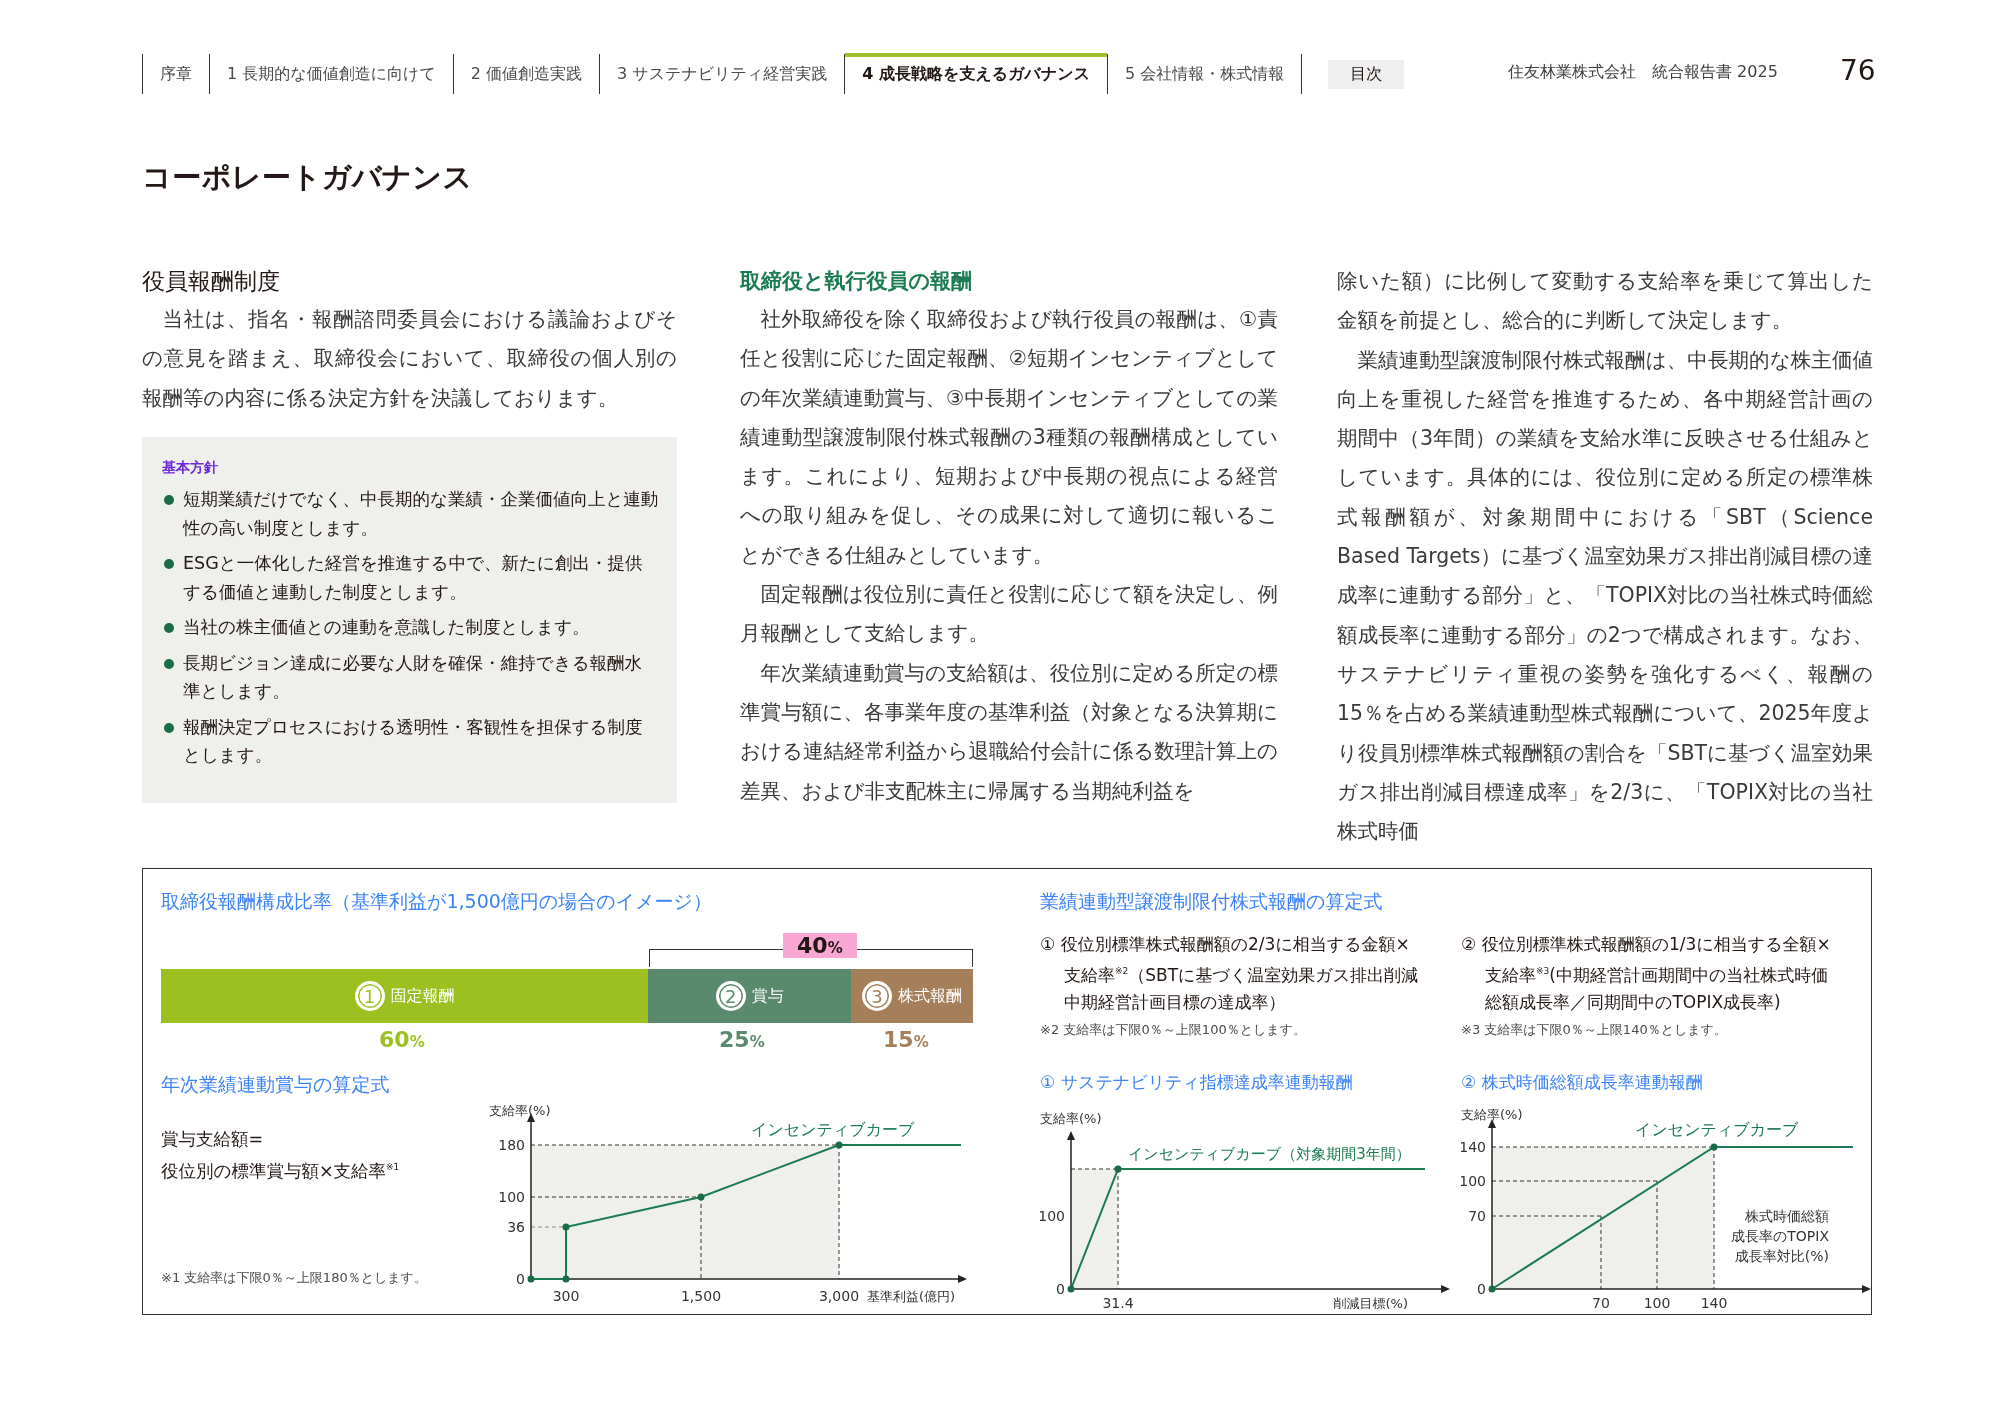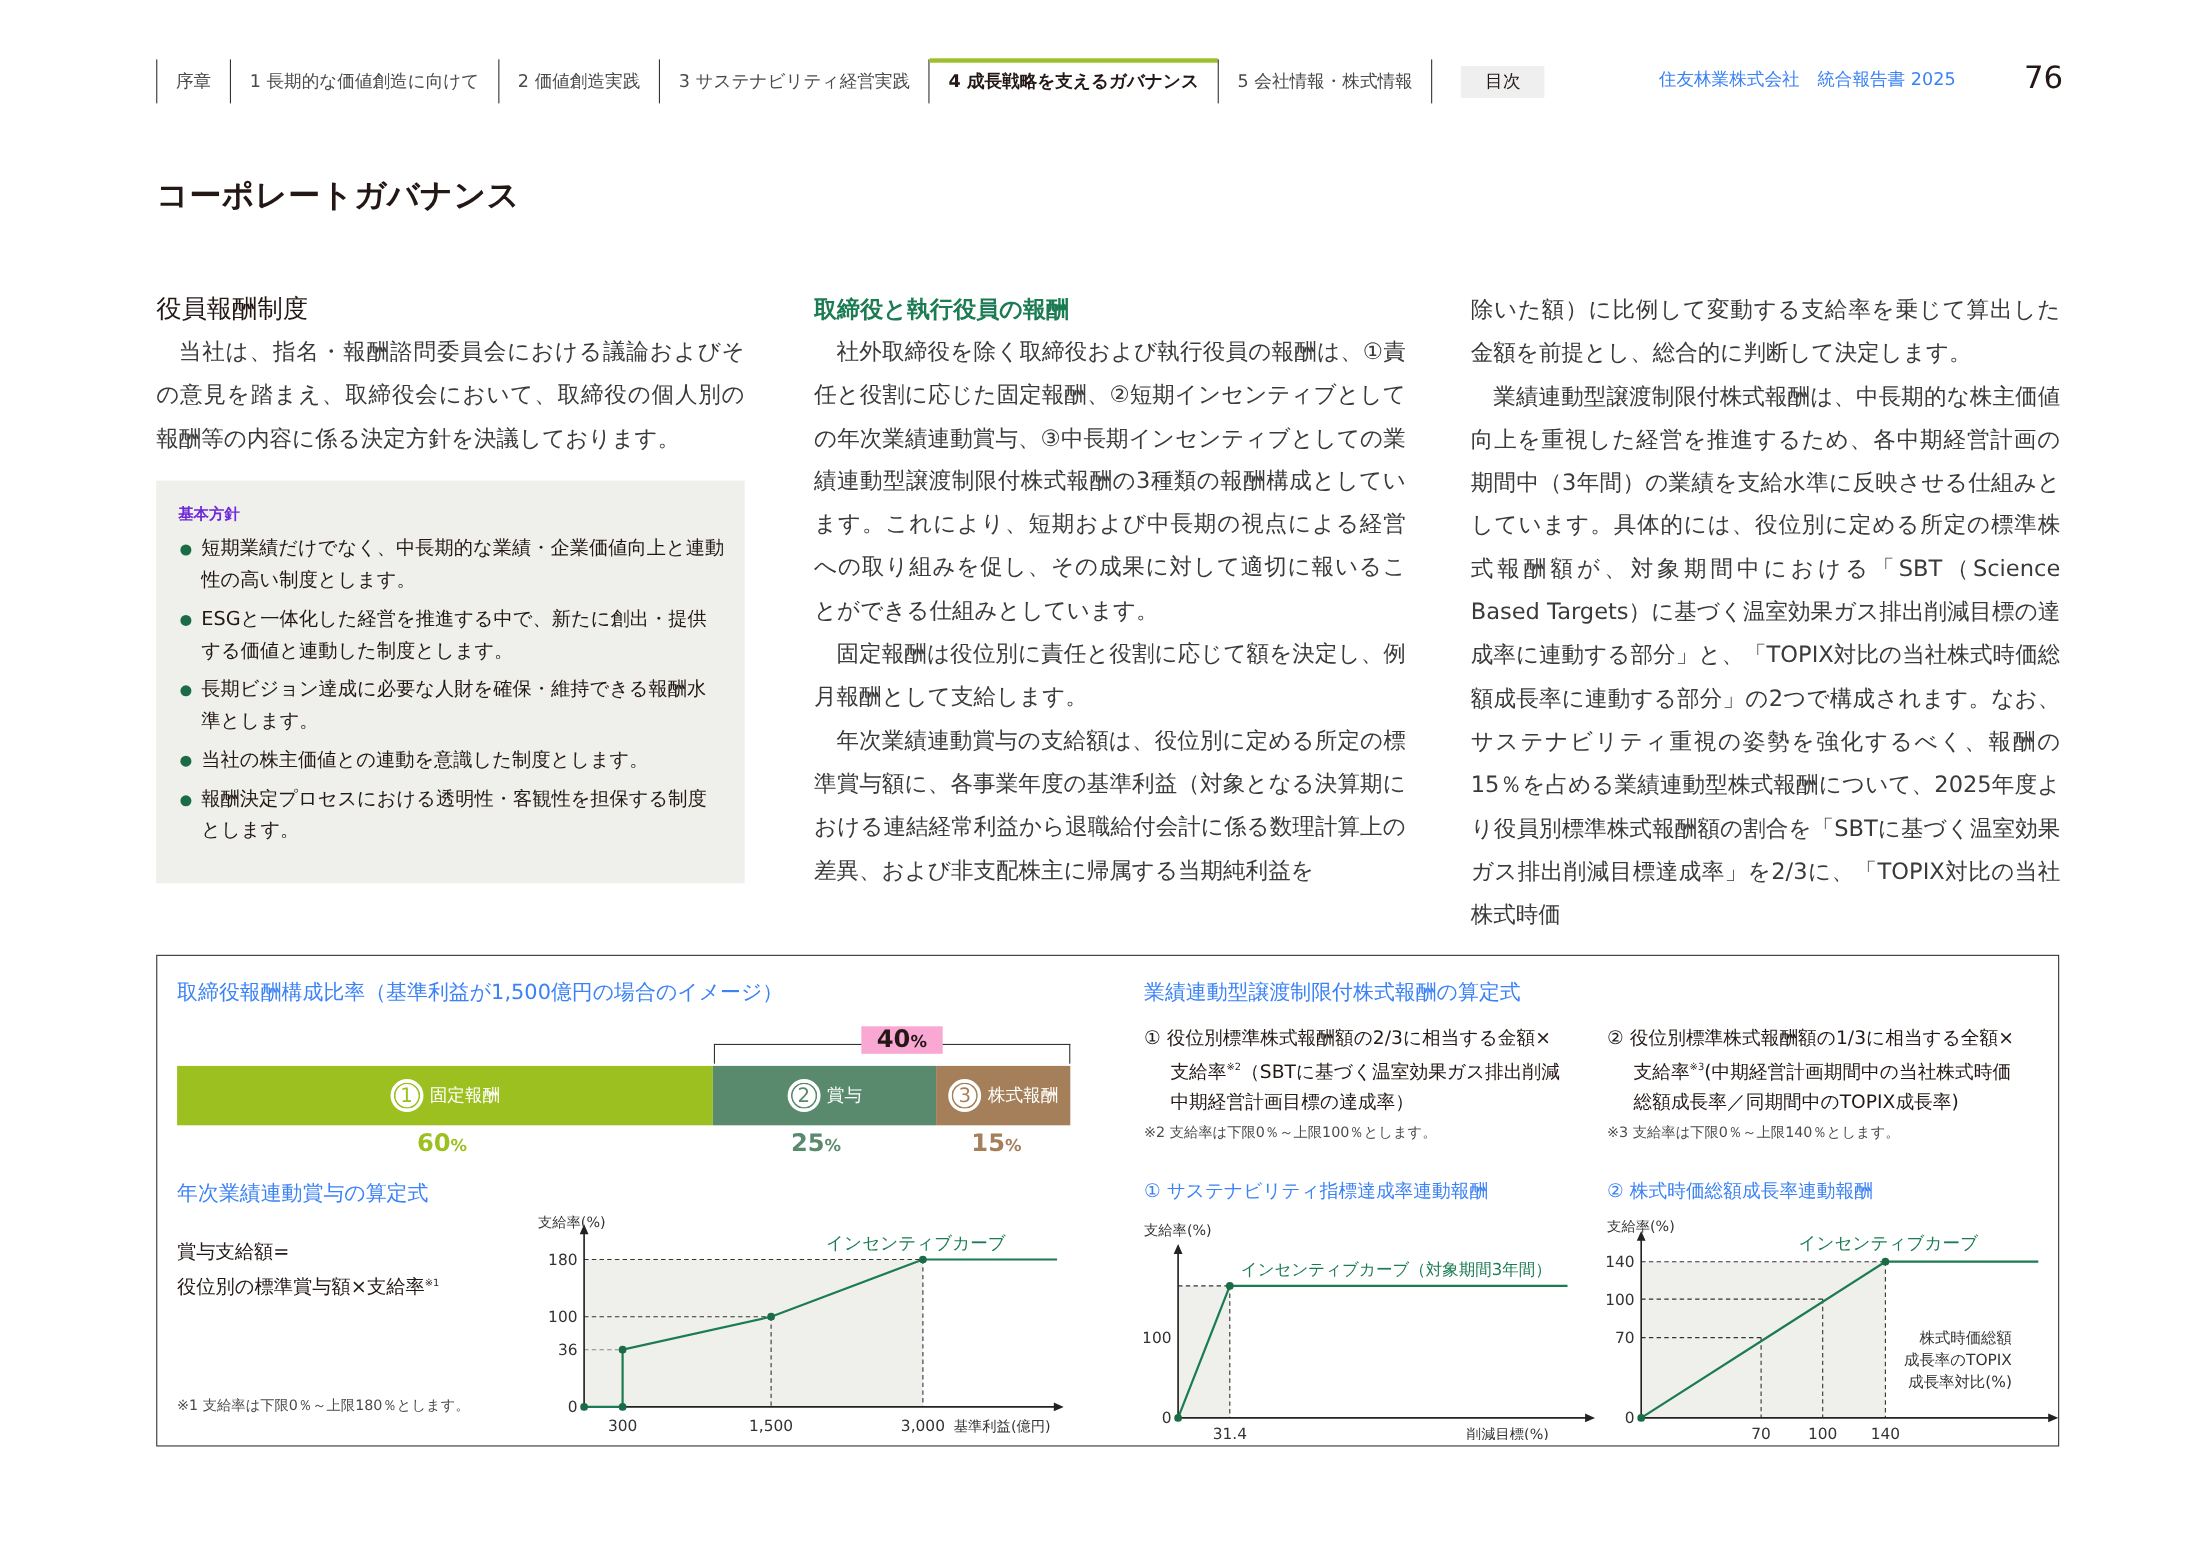--- a/index.html
+++ b/index.html
@@ -5,21 +5,21 @@
   * { box-sizing: border-box; margin: 0; padding: 0; }
   html, body { width: 2000px; height: 1415px; background: #ffffff; }
   body { font-family: "DejaVu Sans", "Liberation Sans", sans-serif; color: #231815; position: relative; overflow: hidden; }
 
   
   .topnav { position: absolute; top: 54px; left: 142px; height: 40px; display: flex; align-items: center; }
   .nav-item { position: relative; height: 40px; display: flex; align-items: center; padding: 0 17px; font-size: 16px; color: #4a4a4a; border-left: 1.5px solid #333; white-space: nowrap; cursor: pointer; }
   .nav-item.active { font-weight: bold; color: #231815; }
   .nav-item.active::before { content: ""; position: absolute; top: -1px; left: 0; right: 0; height: 4px; background: #9dc02a; }
   .nav-toc { margin-left: 26px; background: #efefef; padding: 4px 22px; font-size: 16px; color: #231815; cursor: pointer; }
-  .pub { position: absolute; top: 62px; left: 1508px; font-size: 16px; color: #3b82f6; white-space: nowrap; }
+  .pub { position: absolute; top: 62px; left: 1508px; font-size: 16px; color: #404040; white-space: nowrap; }
   .pagenum { position: absolute; top: 54px; left: 1840px; font-size: 28px; color: #231815; }
 
   .page-title { position: absolute; top: 158px; left: 142px; font-size: 29px; font-weight: bold; letter-spacing: 0.5px; }
 
   
   .col { position: absolute; font-size: 20.5px; line-height: 39.3px; color: #3a3a3a; text-align: justify; }
   .col1 { left: 142px; top: 262px; width: 535px; }
   .col2 { left: 740px; top: 262px; width: 538px; }
   .col3 { left: 1337px; top: 262px; width: 536px; }
   .sec-h { font-size: 23px; font-weight: normal; color: #231815; line-height: 38px; }
@@ -73,22 +73,22 @@
 <section class="col col1">
   <h2 class="sec-h">役員報酬制度</h2>
   <p class="para">当社は、指名・報酬諮問委員会における議論およびその意見を踏まえ、取締役会において、取締役の個人別の報酬等の内容に係る決定方針を決議しております。</p>
 </section>
 
 <div class="policy-box">
   <div class="policy-title">基本方針</div>
   <ul class="policy-list">
     <li>短期業績だけでなく、中長期的な業績・企業価値向上と連動性の高い制度とします。</li>
     <li>ESGと一体化した経営を推進する中で、新たに創出・提供する価値と連動した制度とします。</li>
+    <li>当社の株主価値との連動を意識した制度とします。</li>
     <li>長期ビジョン達成に必要な人財を確保・維持できる報酬水準とします。</li>
-    <li>当社の株主価値との連動を意識した制度とします。</li>
     <li>報酬決定プロセスにおける透明性・客観性を担保する制度とします。</li>
   </ul>
 </div>
 
 <section class="col col2">
   <h2 class="sec-h green">取締役と執行役員の報酬</h2>
   <p class="para">社外取締役を除く取締役および執行役員の報酬は、①責任と役割に応じた固定報酬、②短期インセンティブとしての年次業績連動賞与、③中長期インセンティブとしての業績連動型譲渡制限付株式報酬の3種類の報酬構成としています。これにより、短期および中長期の視点による経営への取り組みを促し、その成果に対して適切に報いることができる仕組みとしています。</p>
   <p class="para">固定報酬は役位別に責任と役割に応じて額を決定し、例月報酬として支給します。</p>
   <p class="para">年次業績連動賞与の支給額は、役位別に定める所定の標準賞与額に、各事業年度の基準利益（対象となる決算期における連結経常利益から退職給付会計に係る数理計算上の差異、および非支配株主に帰属する当期純利益を</p>
 </section>

